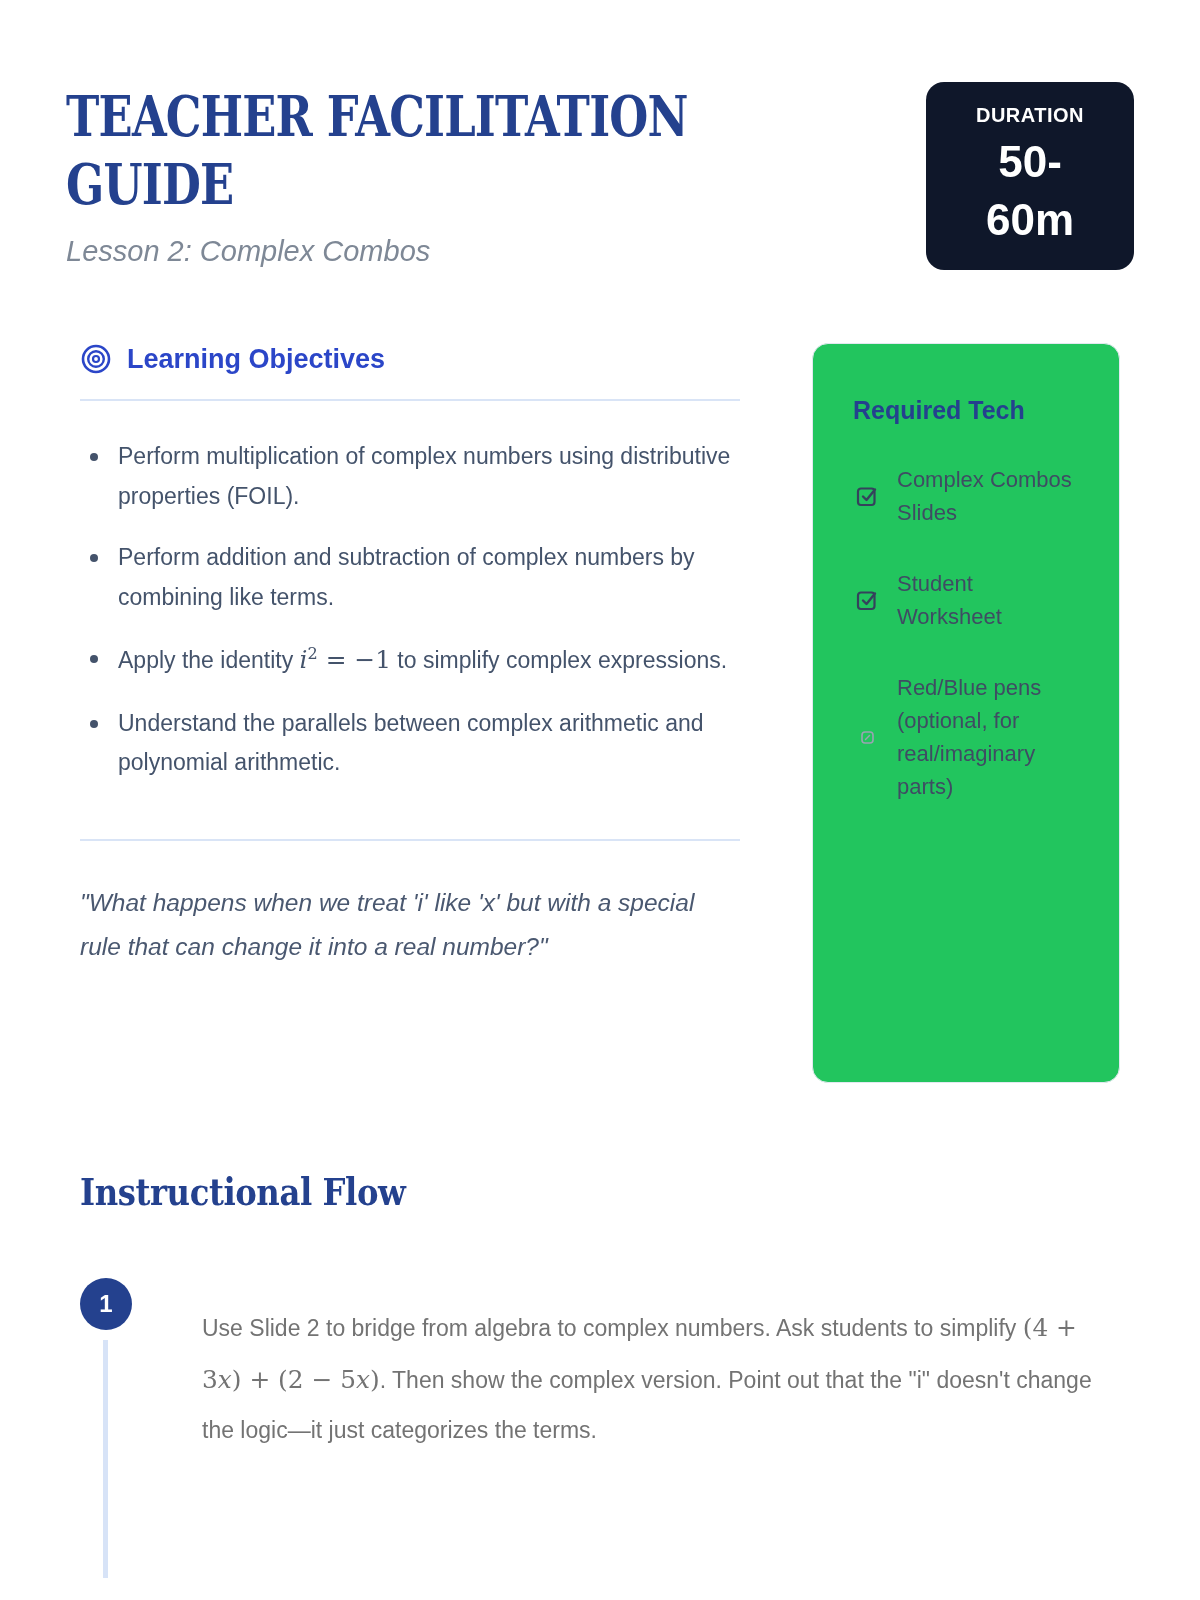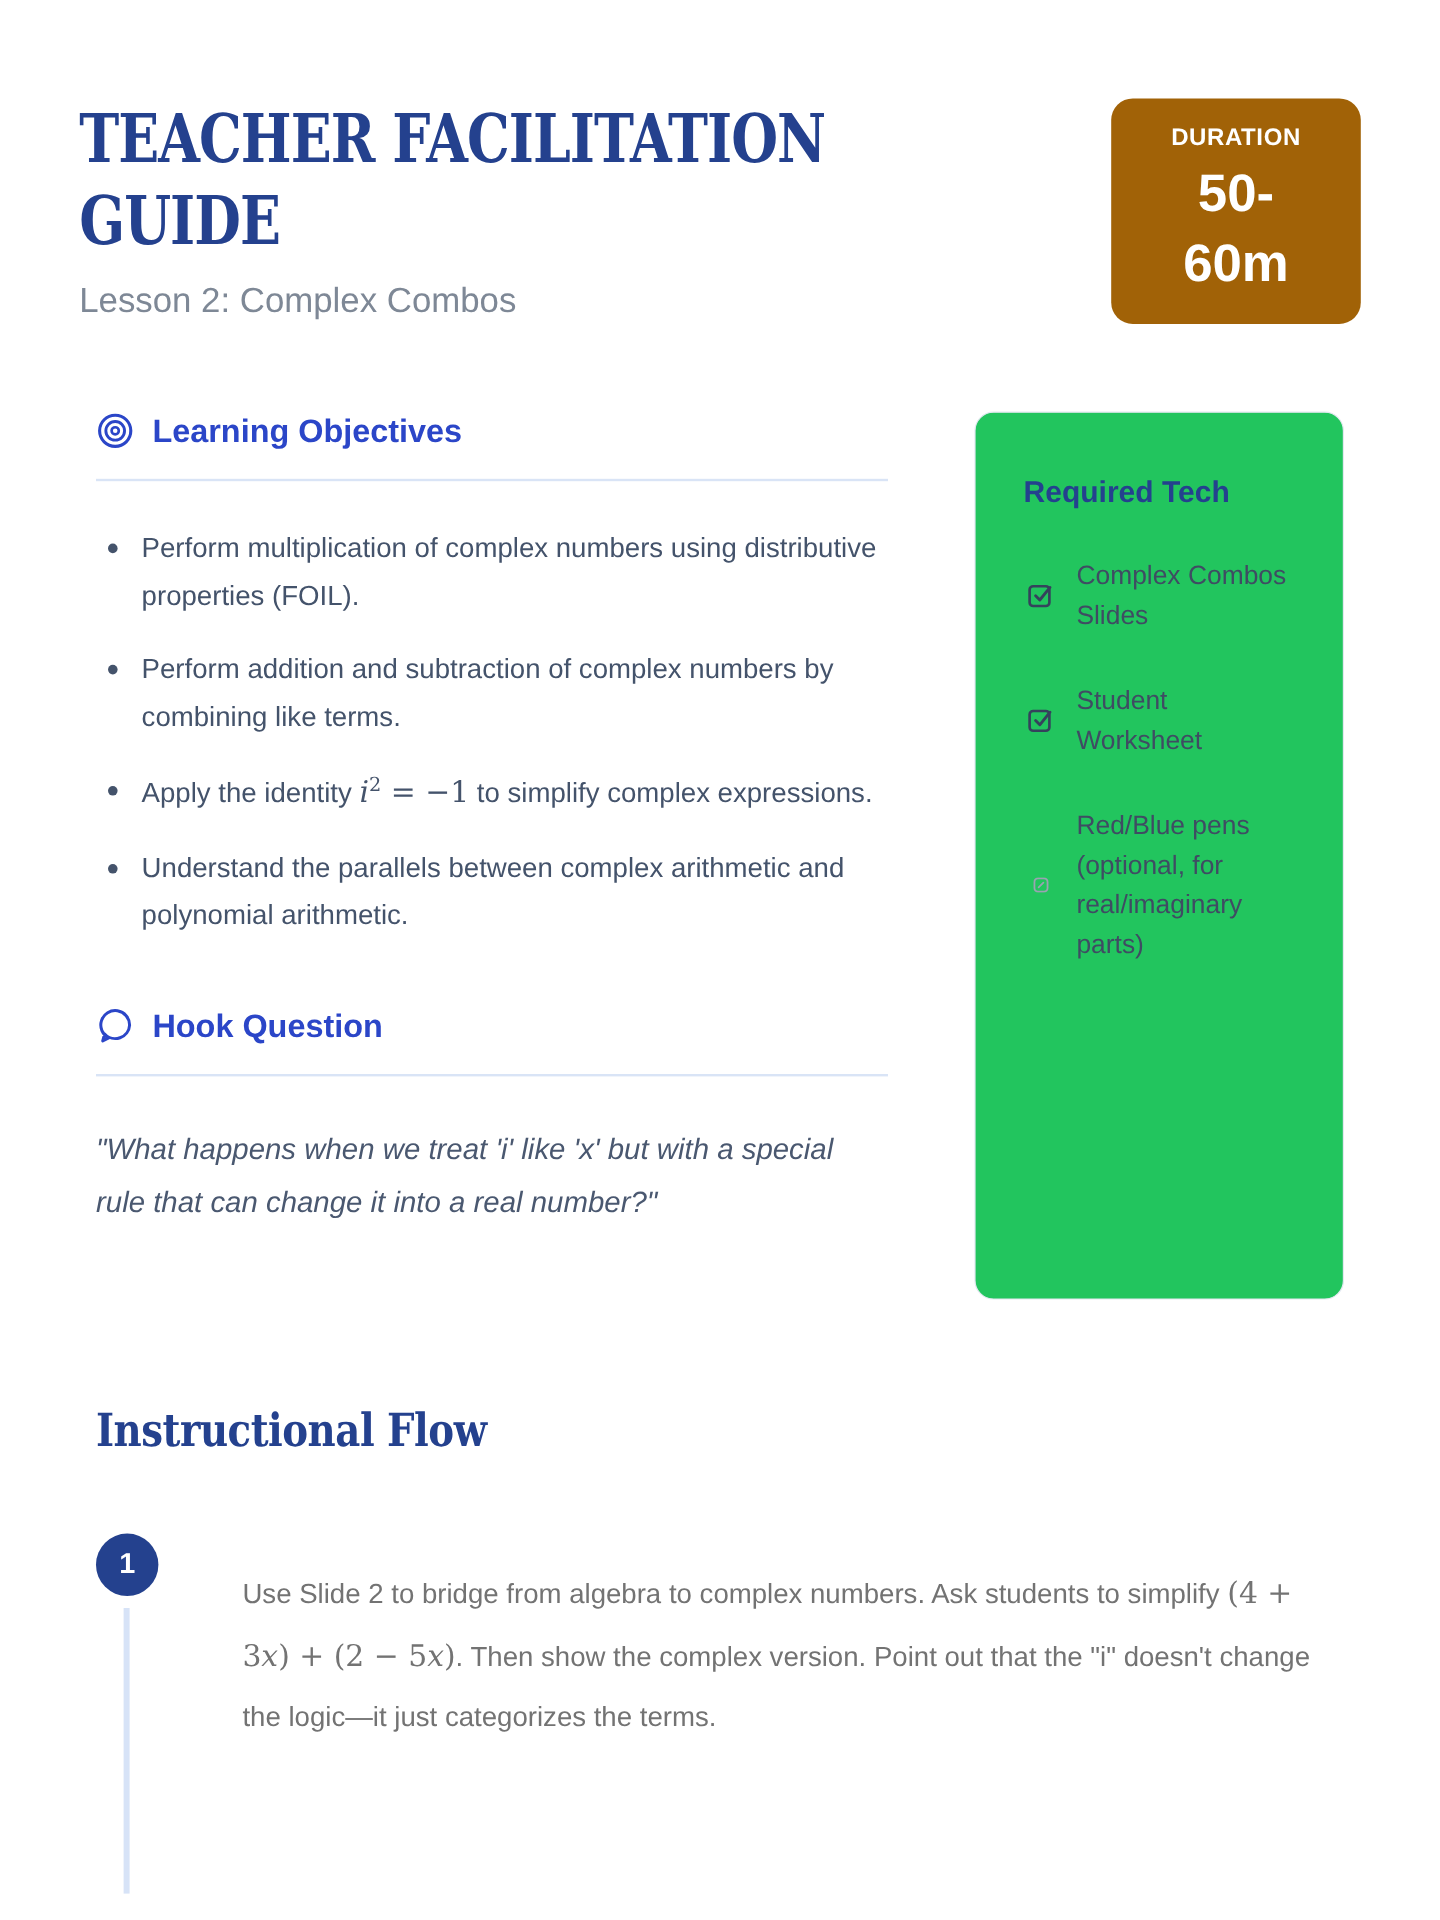--- a/index.html
+++ b/index.html
@@ -14,24 +14,24 @@
   
   .header{display:flex;justify-content:center;align-items:flex-start;padding-top:82px;}
   .title-wrap{flex:1;}
   h1.doc-title{
     margin:0;width:860px;
     font-family:"DejaVu Serif", serif;font-weight:bold;
     font-size:56px;line-height:1.22;letter-spacing:-1px;
     color:#24418e;
     transform:scaleX(.8);transform-origin:left top;
   }
-  .subtitle{margin:16px 0 0;font-size:29px;color:#7e8896;}
+  .subtitle{margin:16px 0 0;font-size:29px;color:#7e8896;font-style:italic;}
   .badge{
     flex-shrink:0;width:208px;height:188px;margin-top:0;
-    background:#a16207;border-radius:18px;color:#fff;
+    background:#0f172a;border-radius:18px;color:#fff;
     display:flex;flex-direction:column;align-items:center;justify-content:center;
     text-align:center;
   }
   .badge-label{font-size:20px;font-weight:bold;letter-spacing:.5px;}
   .badge-value{font-size:44px;font-weight:bold;line-height:1.3;width:118px;margin-top:6px;}
 
   
   .columns{display:grid;grid-template-columns:660px 308px;column-gap:72px;margin-top:73px;align-items:start;}
 
   .section-heading{display:flex;align-items:center;gap:15px;color:#2b46c8;font-size:27px;font-weight:bold;}
@@ -120,28 +120,20 @@
           <li><span>Perform multiplication of complex numbers using distributive properties (FOIL).</span></li>
           <li><span>Perform addition and subtraction of complex numbers by combining like terms.</span></li>
           <li>
             <span>Apply the identity </span><span class="mvar">i</span><sup class="msup">2</sup><span class="mtx"> = −1</span><span> to simplify complex expressions.</span>
           </li>
           <li><span>Understand the parallels between complex arithmetic and polynomial arithmetic.</span></li>
         </ul>
       </div>
 
       <div class="hook">
-        <div class="section-heading">
-          <span style="display:flex;">
-            <svg width="32" height="32" viewBox="0 0 32 32" fill="none">
-              <path d="M28 15.2 A12 12 0 1 0 10.6 25.9 L5.6 28.4 L7.2 22.6 A12 12 0 0 0 28 15.2 Z" stroke="#2b46c8" stroke-width="2.5" stroke-linejoin="round"></path>
-            </svg>
-          </span>
-          <span>Hook Question</span>
-        </div>
         <hr class="rule">
         <p class="quote">"What happens when we treat 'i' like 'x' but with a special rule that can change it into a real number?"</p>
       </div>
 
     </div>
 
     <div class="tech-card">
       <div class="tech-heading">Required Tech</div>
 
       <div class="tech-item">

